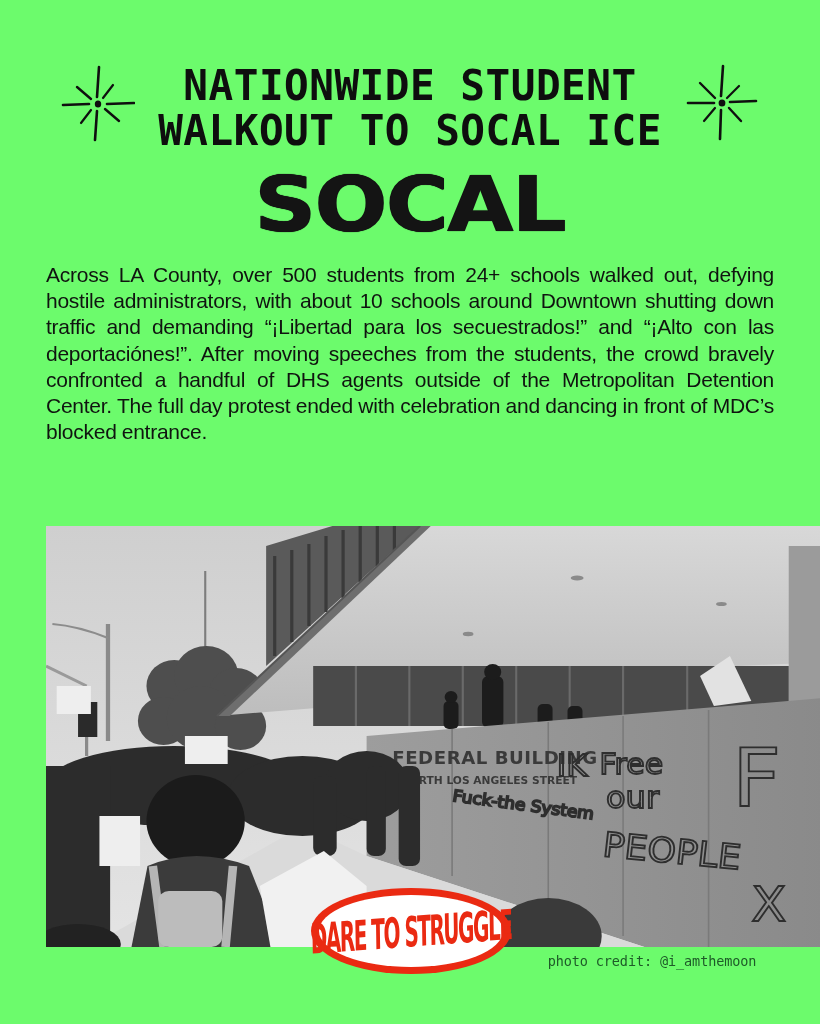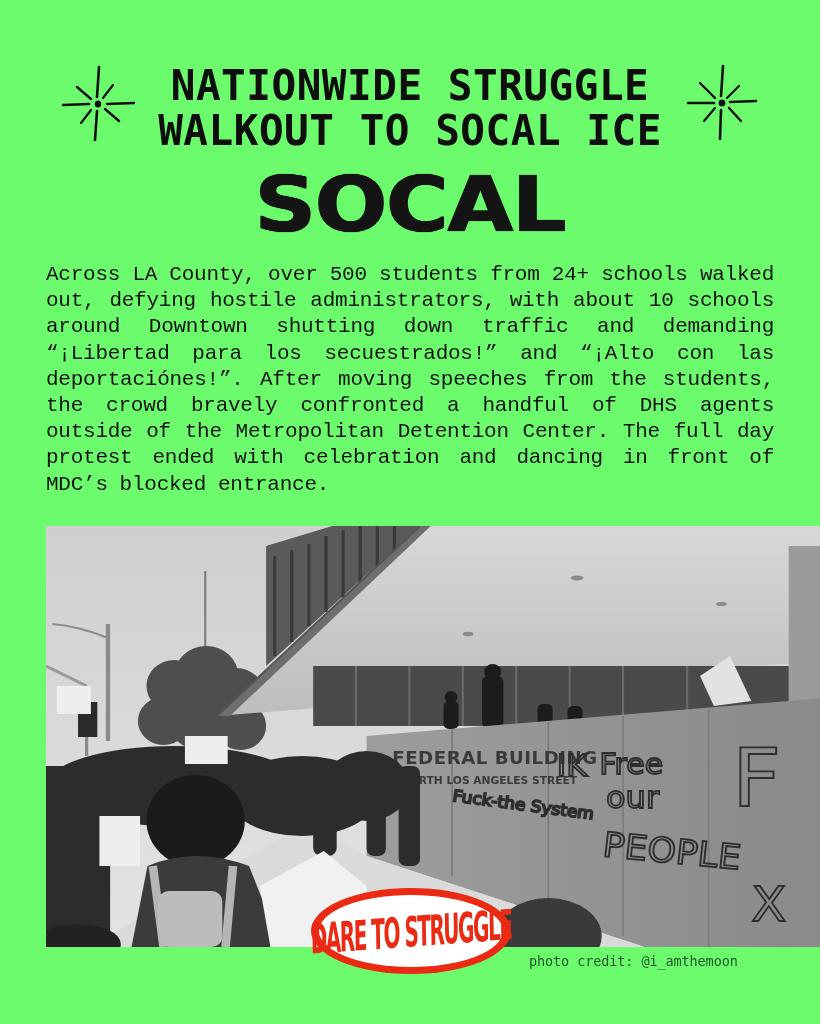--- a/index.html
+++ b/index.html
@@ -46,21 +46,21 @@
       letter-spacing: -1px;
       color: #141414;
       transform: scaleX(1.12);
       text-shadow: 0 0 1px #141414, 0.8px 0 0 #141414, -0.8px 0 0 #141414;
     }
 
     
     .body-text {
       position: absolute;
       left: 46px; width: 728px; top: 262px;
-      font-family: Liberation Mono, monospace;
+      font-family: Liberation Sans, sans-serif;
       font-size: 21px;
       line-height: 26.2px;
       text-align: justify;
       color: #101410;
       letter-spacing: -0.25px;
       word-spacing: -0.5px;
     }
 
     
     .photo {
@@ -89,21 +89,21 @@
       letter-spacing: -2px;
       transform: scaleX(0.74) scaleY(1.55) rotate(-2deg);
       white-space: nowrap;
     }
 
     
     .credit {
       position: absolute;
       left: 529px; top: 953px;
       width: 246px;
-      text-align: left;
+      text-align: center;
       font-family: "DejaVu Sans Mono", monospace;
       font-size: 13.5px;
       color: #1e5a28;
       letter-spacing: -0.1px;
     }
   </style>
 </head>
 <body>
 
 <div class="poster">
@@ -118,21 +118,21 @@
         <path d="M16 24 L30 36" stroke-width="2.4"></path>
         <path d="M44 46 L58 58" stroke-width="2.4"></path>
         <path d="M52 22 L42 35" stroke-width="2.2"></path>
         <path d="M30 47 L20 60" stroke-width="2.2"></path>
       </g>
       <ellipse cx="37" cy="41" rx="3.2" ry="3.6" fill="#0f0f0f"></ellipse>
     </svg>
   </div>
 
   <div class="title">
-    <span>NATIONWIDE STRUGGLE</span>
+    <span>NATIONWIDE STUDENT</span>
     <span>WALKOUT TO SOCAL ICE</span>
   </div>
 
   <div class="star star-right">
     <svg viewBox="0 0 74 80">
       <g stroke="#0f0f0f" stroke-linecap="round" fill="none">
         <path d="M39 5 L37 35" stroke-width="2.6"></path>
         <path d="M37 49 L36 78" stroke-width="2.6"></path>
         <path d="M4 42 L30 42" stroke-width="2.6"></path>
         <path d="M46 41 L72 40" stroke-width="2.6"></path>

